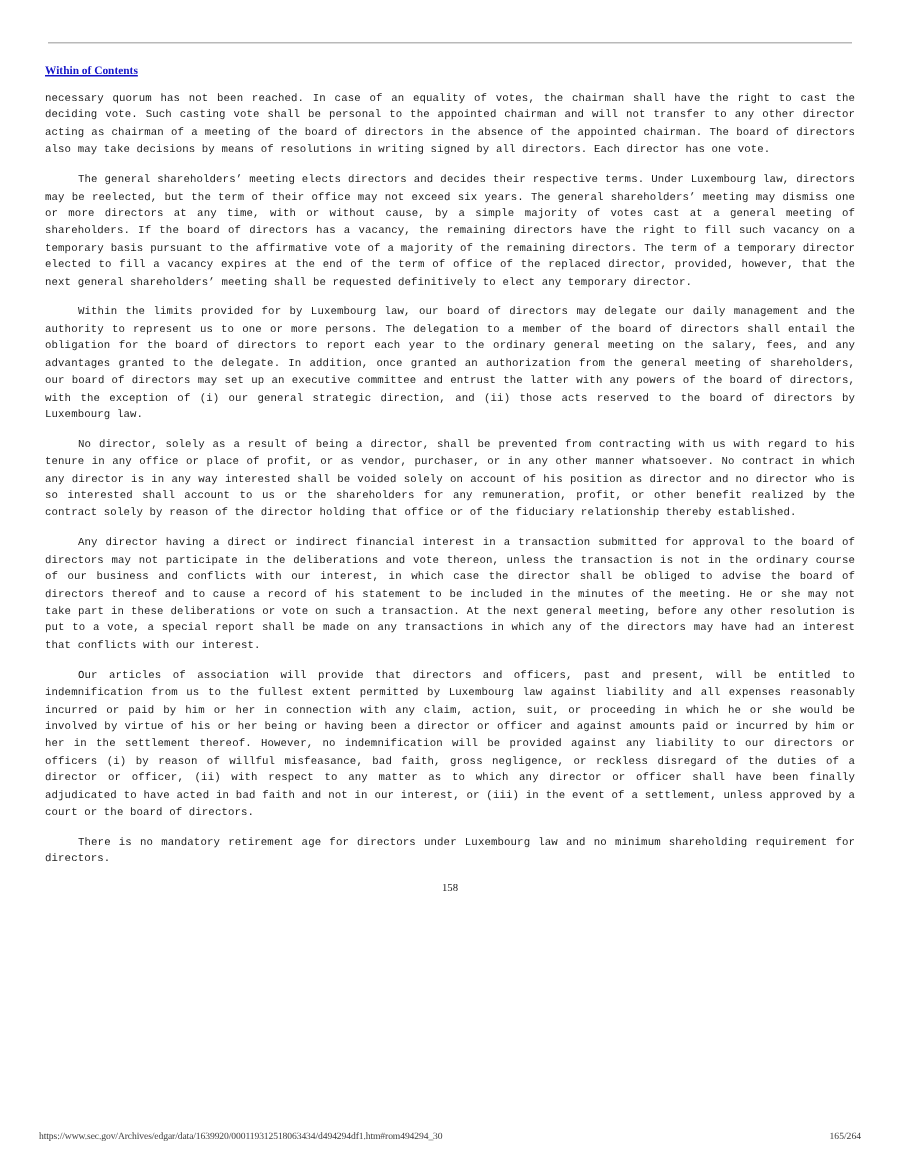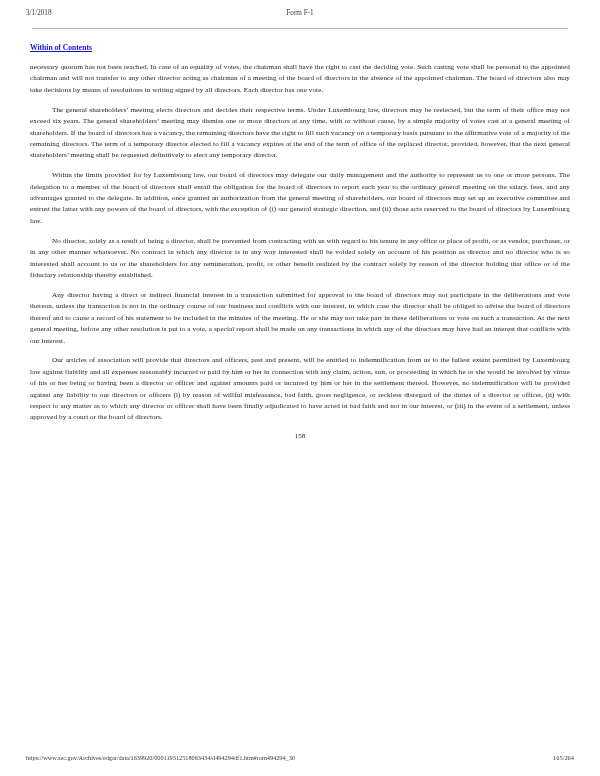--- a/index.html
+++ b/index.html
@@ -79,20 +79,21 @@
   }
 
   .body-text p {
     margin: 0 0 8.5px 0;
     font-size: 7.15px;
     line-height: 11.4px;
     text-align: justify;
     text-indent: 22px;
     color: #1b1b1b;
     letter-spacing: 0.01em;
+    font-family: Liberation Mono, monospace;
   }
   .body-text p.no-indent {
     text-indent: 0;
   }
 
   .page-number {
     margin-top: 0;
     text-align: center;
     font-size: 7.15px;
     color: #1b1b1b;
@@ -120,38 +121,35 @@
     right: 26px;
     top: 0;
     white-space: nowrap;
   }
 </style>
 </head>
 <body>
 
 <div class="page">
 
-  <div class="print-header">
-    <span class="ph-date">3/1/2018</span>
-    <span class="ph-title">Form F-1</span>
-  </div>
 
   <div class="header-rule"></div>
 
   <div class="content">
 
     <a class="toc-link" href="#">Within of Contents</a>
 
     <div class="body-text">
       <p class="no-indent">necessary quorum has not been reached. In case of an equality of votes, the chairman shall have the right to cast the deciding vote. Such casting vote shall be personal to the appointed chairman and will not transfer to any other director acting as chairman of a meeting of the board of directors in the absence of the appointed chairman. The board of directors also may take decisions by means of resolutions in writing signed by all directors. Each director has one vote.</p>
       <p>The general shareholders’ meeting elects directors and decides their respective terms. Under Luxembourg law, directors may be reelected, but the term of their office may not exceed six years. The general shareholders’ meeting may dismiss one or more directors at any time, with or without cause, by a simple majority of votes cast at a general meeting of shareholders. If the board of directors has a vacancy, the remaining directors have the right to fill such vacancy on a temporary basis pursuant to the affirmative vote of a majority of the remaining directors. The term of a temporary director elected to fill a vacancy expires at the end of the term of office of the replaced director, provided, however, that the next general shareholders’ meeting shall be requested definitively to elect any temporary director.</p>
       <p>Within the limits provided for by Luxembourg law, our board of directors may delegate our daily management and the authority to represent us to one or more persons. The delegation to a member of the board of directors shall entail the obligation for the board of directors to report each year to the ordinary general meeting on the salary, fees, and any advantages granted to the delegate. In addition, once granted an authorization from the general meeting of shareholders, our board of directors may set up an executive committee and entrust the latter with any powers of the board of directors, with the exception of (i) our general strategic direction, and (ii) those acts reserved to the board of directors by Luxembourg law.</p>
       <p>No director, solely as a result of being a director, shall be prevented from contracting with us with regard to his tenure in any office or place of profit, or as vendor, purchaser, or in any other manner whatsoever. No contract in which any director is in any way interested shall be voided solely on account of his position as director and no director who is so interested shall account to us or the shareholders for any remuneration, profit, or other benefit realized by the contract solely by reason of the director holding that office or of the fiduciary relationship thereby established.</p>
       <p>Any director having a direct or indirect financial interest in a transaction submitted for approval to the board of directors may not participate in the deliberations and vote thereon, unless the transaction is not in the ordinary course of our business and conflicts with our interest, in which case the director shall be obliged to advise the board of directors thereof and to cause a record of his statement to be included in the minutes of the meeting. He or she may not take part in these deliberations or vote on such a transaction. At the next general meeting, before any other resolution is put to a vote, a special report shall be made on any transactions in which any of the directors may have had an interest that conflicts with our interest.</p>
       <p>Our articles of association will provide that directors and officers, past and present, will be entitled to indemnification from us to the fullest extent permitted by Luxembourg law against liability and all expenses reasonably incurred or paid by him or her in connection with any claim, action, suit, or proceeding in which he or she would be involved by virtue of his or her being or having been a director or officer and against amounts paid or incurred by him or her in the settlement thereof. However, no indemnification will be provided against any liability to our directors or officers (i) by reason of willful misfeasance, bad faith, gross negligence, or reckless disregard of the duties of a director or officer, (ii) with respect to any matter as to which any director or officer shall have been finally adjudicated to have acted in bad faith and not in our interest, or (iii) in the event of a settlement, unless approved by a court or the board of directors.</p>
+      <p>There is no mandatory retirement age for directors under Luxembourg law and no minimum shareholding requirement for directors.</p>
     </div>
 
     <div class="page-number">158</div>
 
   </div>
 
   <div class="print-footer">
     <span class="pf-url">https://www.sec.gov/Archives/edgar/data/1639920/000119312518063434/d494294df1.htm#rom494294_30</span>
     <span class="pf-count">165/264</span>
   </div>

